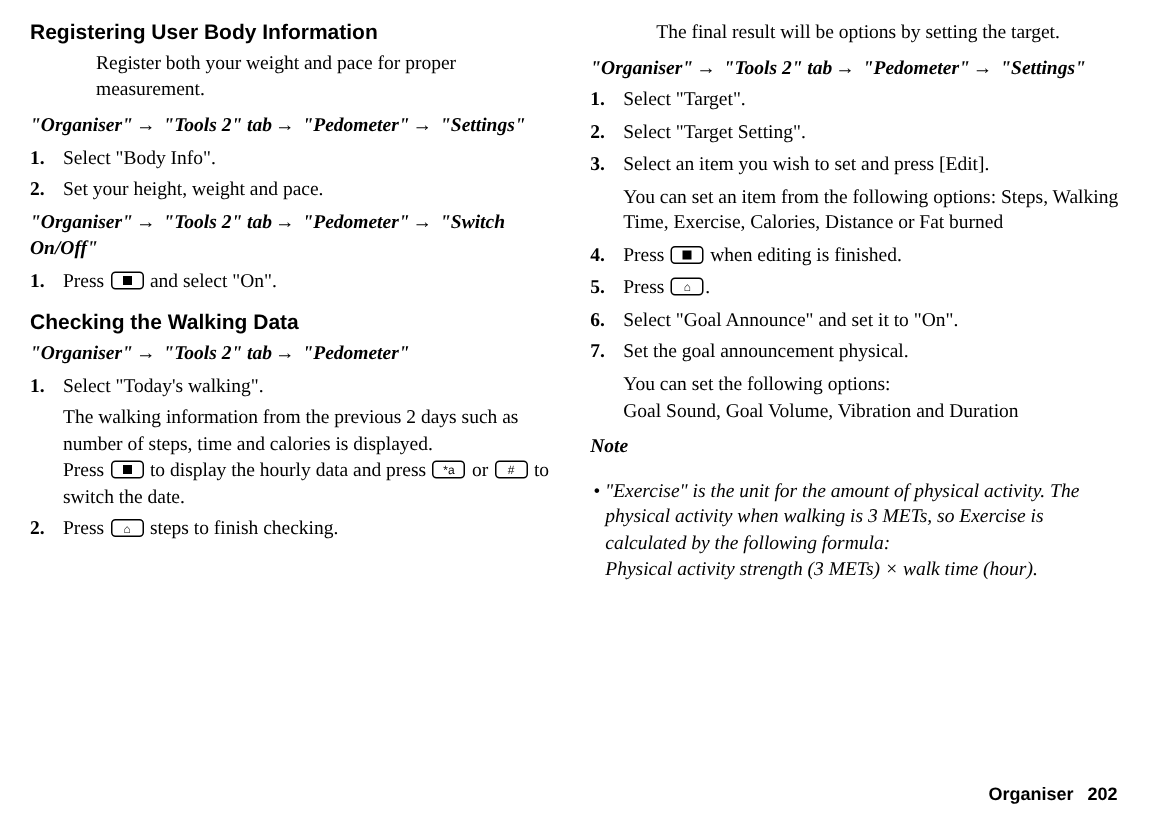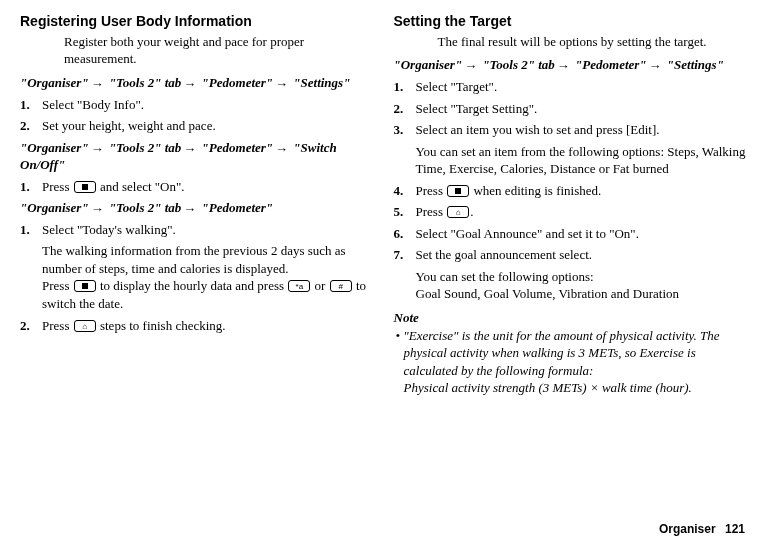--- a/index.html
+++ b/index.html
@@ -76,21 +76,21 @@
       width: 6px; height: 6px;
       background: #000;
       vertical-align: middle;
       position: relative;
       top: -1px;
     }
     .note-label {
       font-style: italic;
       font-weight: bold;
       margin-top: 6px;
-      margin-bottom: 0;
+      margin-bottom: 12px;
     }
     .note-body {
       font-style: italic;
       padding-left: 10px;
       text-indent: -8px;
     }
     .footer {
       position: absolute;
       bottom: 14px;
       right: 22px;
@@ -136,20 +136,21 @@
     </div>
     <ol class="steps">
       <li>
         <span class="num">1.</span>
         <span class="step-body">
           <span>Press </span><span class="key square"></span><span> and select "On".</span>
         </span>
       </li>
     </ol>
 
+    <div class="heading mt">Checking the Walking Data</div>
     <div class="nav-path">
       <span>"Organiser"</span><span class="arrow">→</span>
       <span>"Tools 2" tab</span><span class="arrow">→</span>
       <span>"Pedometer"</span>
     </div>
     <ol class="steps">
       <li>
         <span class="num">1.</span>
         <span class="step-body">
           <span>Select "Today's walking".</span>
@@ -164,21 +165,20 @@
         <span class="step-body">
           <span>Press </span><span class="key">⌂</span><span> steps to finish checking.</span>
         </span>
       </li>
     </ol>
 
   </div>
 
   <div class="col">
 
-    <div class="heading">Setting the Target</div>
     <div class="body-text">The final result will be options by setting the target.</div>
     <div class="nav-path">
       <span>"Organiser"</span><span class="arrow">→</span>
       <span>"Tools 2" tab</span><span class="arrow">→</span>
       <span>"Pedometer"</span><span class="arrow">→</span>
       <span>"Settings"</span>
     </div>
     <ol class="steps">
       <li>
         <span class="num">1.</span>
@@ -207,30 +207,30 @@
           <span>Press </span><span class="key">⌂</span><span>.</span>
         </span>
       </li>
       <li>
         <span class="num">6.</span>
         <span class="step-body">Select "Goal Announce" and set it to "On".</span>
       </li>
       <li>
         <span class="num">7.</span>
         <span class="step-body">
-          <span>Set the goal announcement select.</span>
+          <span>Set the goal announcement physical.</span>
           <div class="sub" style="white-space: pre-line;">You can set the following options:
 Goal Sound, Goal Volume, Vibration and Duration</div>
         </span>
       </li>
     </ol>
 
     <div class="note-label">Note</div>
     <div class="note-body" style="white-space: pre-line;">• "Exercise" is the unit for the amount of physical activity. The physical activity when walking is 3 METs, so Exercise is calculated by the following formula:
 Physical activity strength (3 METs) × walk time (hour).</div>
 
   </div>
 </div>
 
 <div class="footer">
   <span class="label">Organiser</span>
-  <span class="page">121</span>
+  <span class="page">202</span>
 </div>
 
 </body></html>

